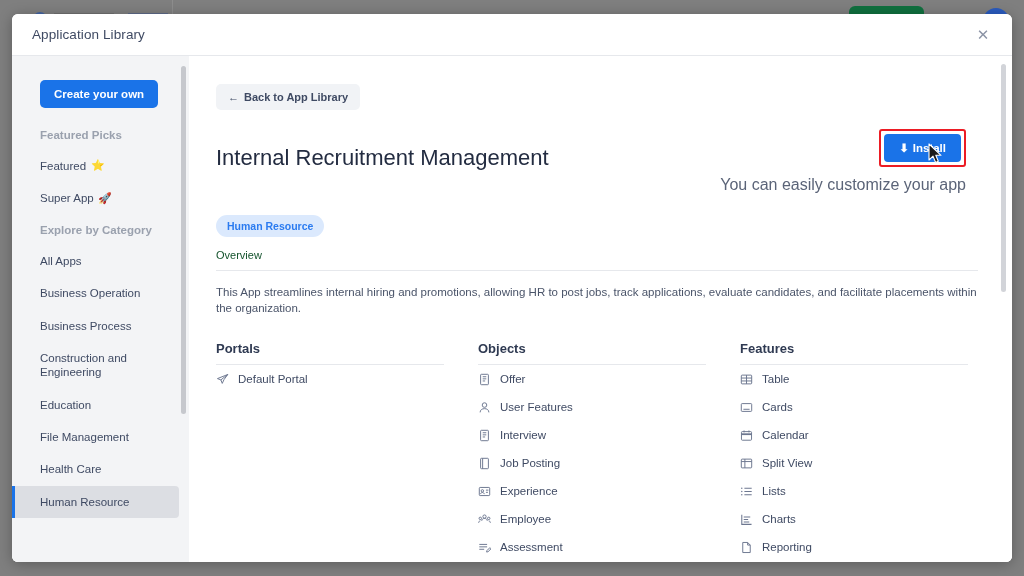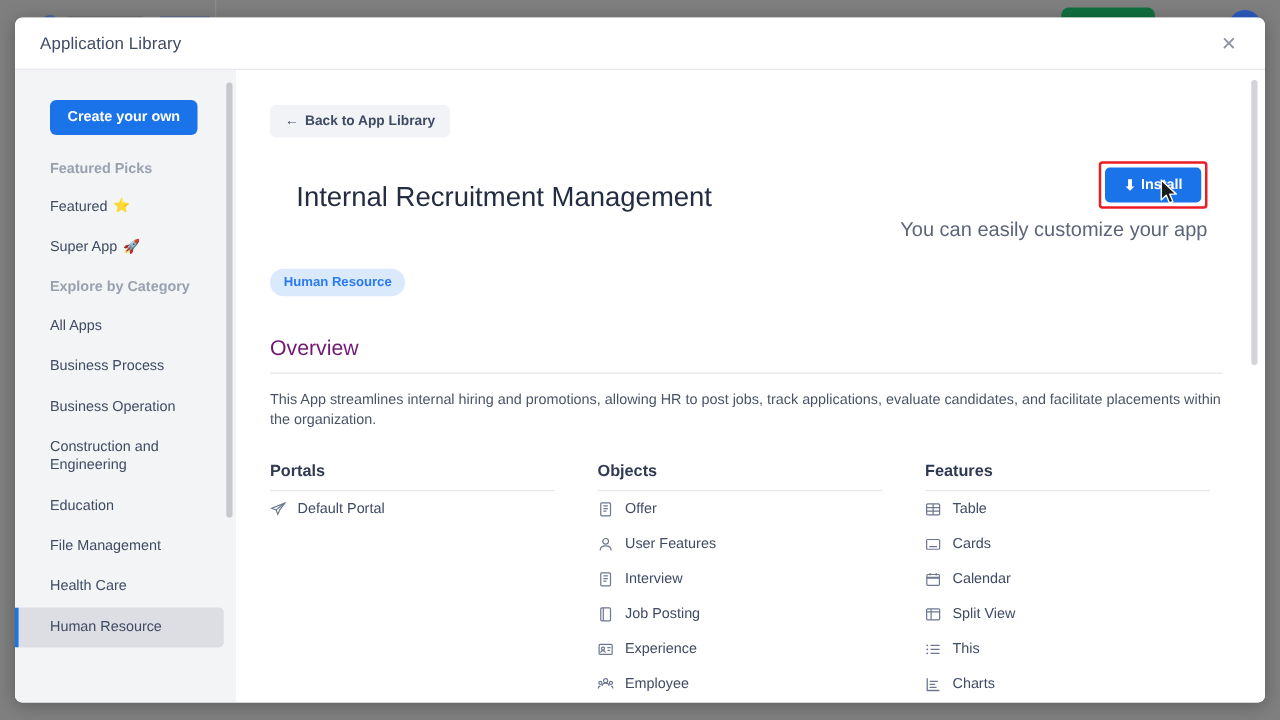--- a/index.html
+++ b/index.html
@@ -200,21 +200,20 @@
     align-items: flex-start;
     margin-top: 19px;
   }
   #app-title {
     font-size: 22px;
     color: #232c41;
     font-weight: normal;
     flex: 1;
     line-height: 1.1;
     padding-top: 2px;
-    margin-left: 21px;
   }
   .install-col {
     display: flex;
     flex-direction: column;
     align-items: flex-end;
     padding-right: 12px;
   }
   .install-hi {
     border: 2px solid #ec1c24;
     border-radius: 3px;
@@ -247,23 +246,23 @@
     background: #dbe9fd;
     color: #2b7bf0;
     font-size: 10.5px;
     font-weight: bold;
     border-radius: 11px;
     padding: 5px 11px;
     margin-top: 21px;
   }
 
   .section-title {
-    font-size: 17px;
-    color: #701a75;
-    margin-top: 32px;
+    font-size: 11px;
+    color: #14532d;
+    margin-top: 12px;
   }
   .rule {
     height: 1px;
     background: #e6e8ec;
     margin-top: 9px;
   }
   .overview-text {
     font-size: 11.5px;
     color: #4a5469;
     margin-top: 13px;
@@ -359,24 +358,24 @@
         <div class="side-item">
           <span>Super App</span>
           <span class="emoji">🚀</span>
         </div>
 
         <div class="side-group-label">Explore by Category</div>
         <div class="side-item">
           <span>All Apps</span>
         </div>
         <div class="side-item">
+          <span>Business Operation</span>
+        </div>
+        <div class="side-item">
           <span>Business Process</span>
-        </div>
-        <div class="side-item">
-          <span>Business Operation</span>
         </div>
         <div class="side-item">
           <span>Construction and Engineering</span>
         </div>
         <div class="side-item">
           <span>Education</span>
         </div>
         <div class="side-item">
           <span>File Management</span>
         </div>
@@ -565,21 +564,21 @@
 
             <div class="col-item">
               <span class="ic">
                 <svg width="13" height="13" viewBox="0 0 16 16" fill="none" stroke="currentColor" stroke-width="1.3">
                   <path d="M5.4 4h9M5.4 8h9M5.4 12h9"></path>
                   <circle cx="2.2" cy="4" r=".9" fill="currentColor" stroke="none"></circle>
                   <circle cx="2.2" cy="8" r=".9" fill="currentColor" stroke="none"></circle>
                   <circle cx="2.2" cy="12" r=".9" fill="currentColor" stroke="none"></circle>
                 </svg>
               </span>
-              <span>This</span>
+              <span>Lists</span>
             </div>
 
             <div class="col-item">
               <span class="ic">
                 <svg width="13" height="13" viewBox="0 0 16 16" fill="none" stroke="currentColor" stroke-width="1.3">
                   <path d="M2.2 2v12h12"></path>
                   <path d="M4.6 5h8M4.6 8h5.4M4.6 11h6.8"></path>
                 </svg>
               </span>
               <span>Charts</span>

